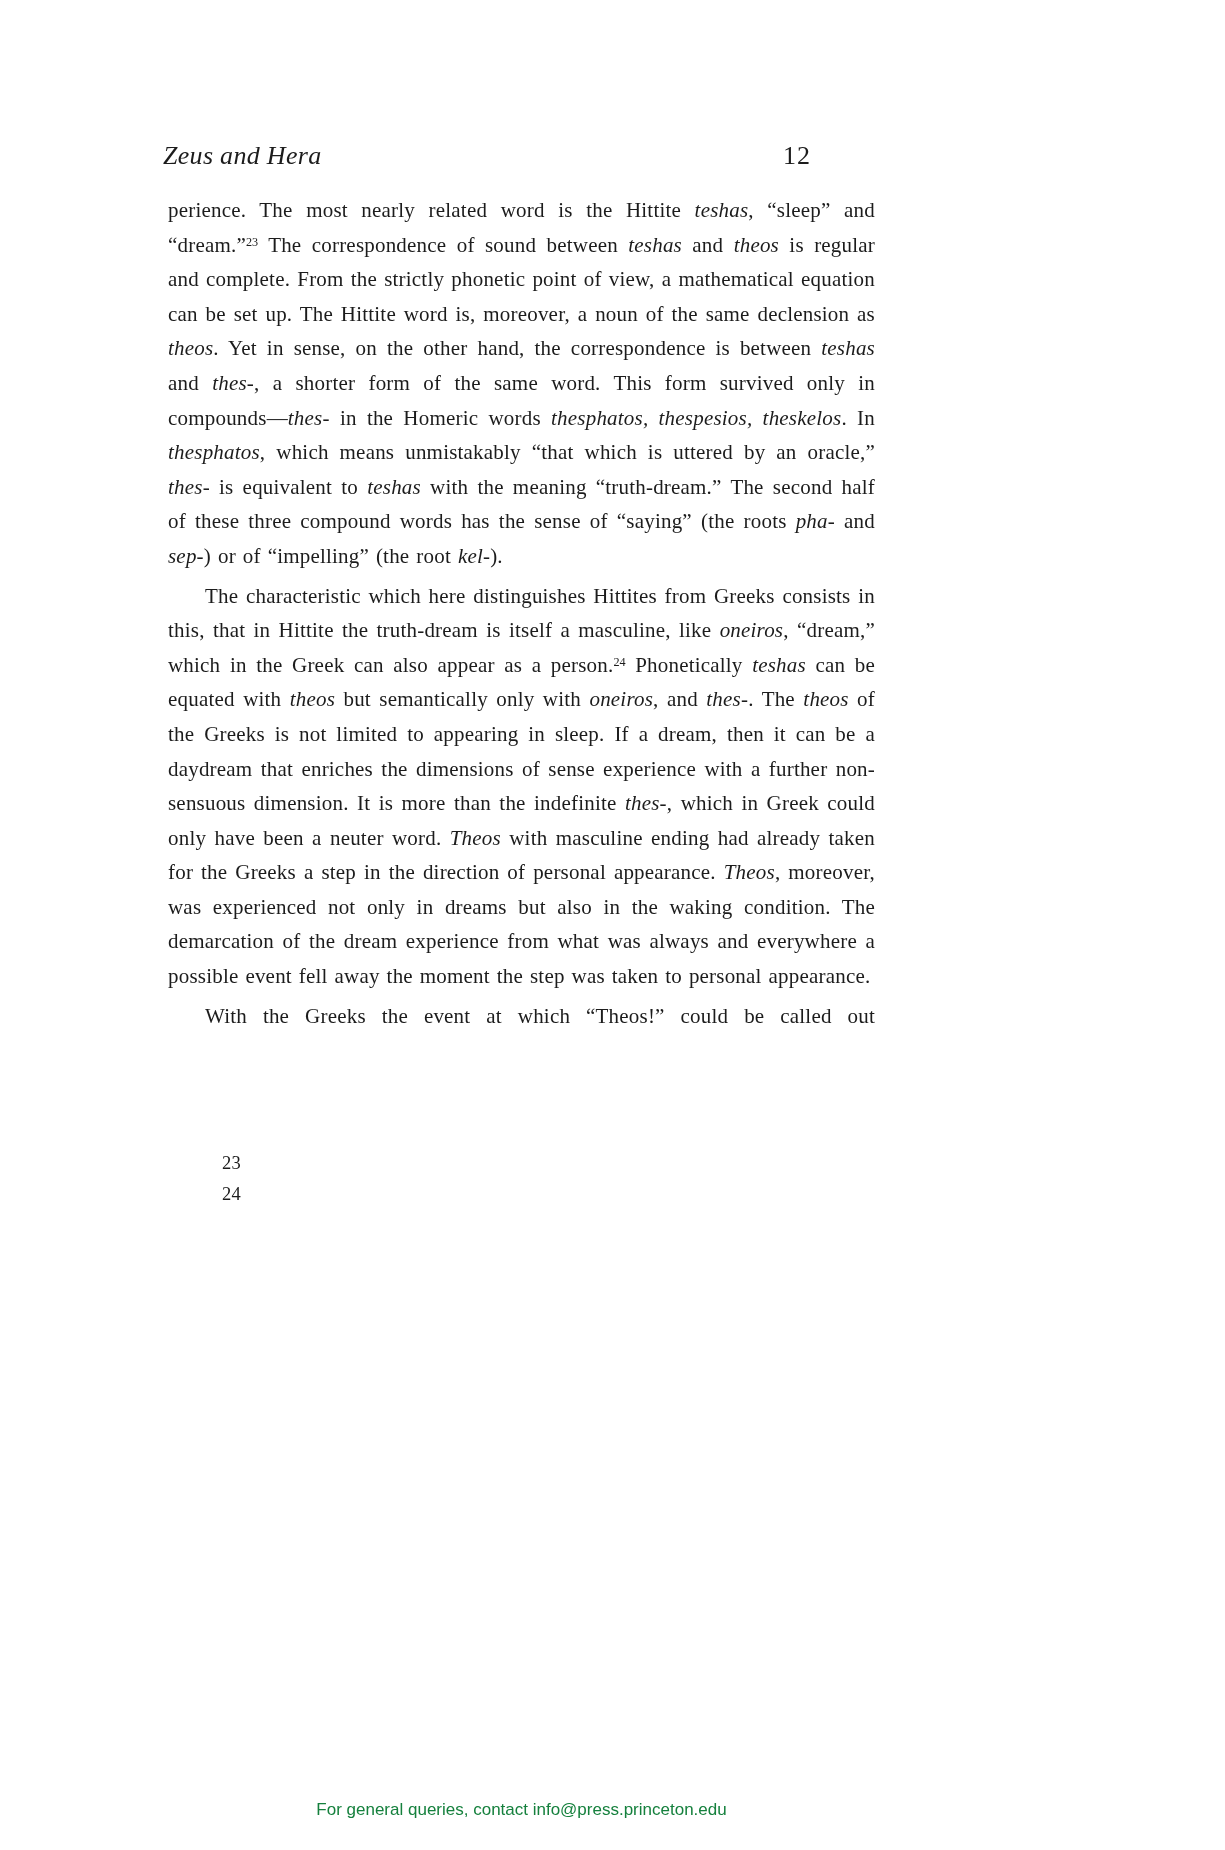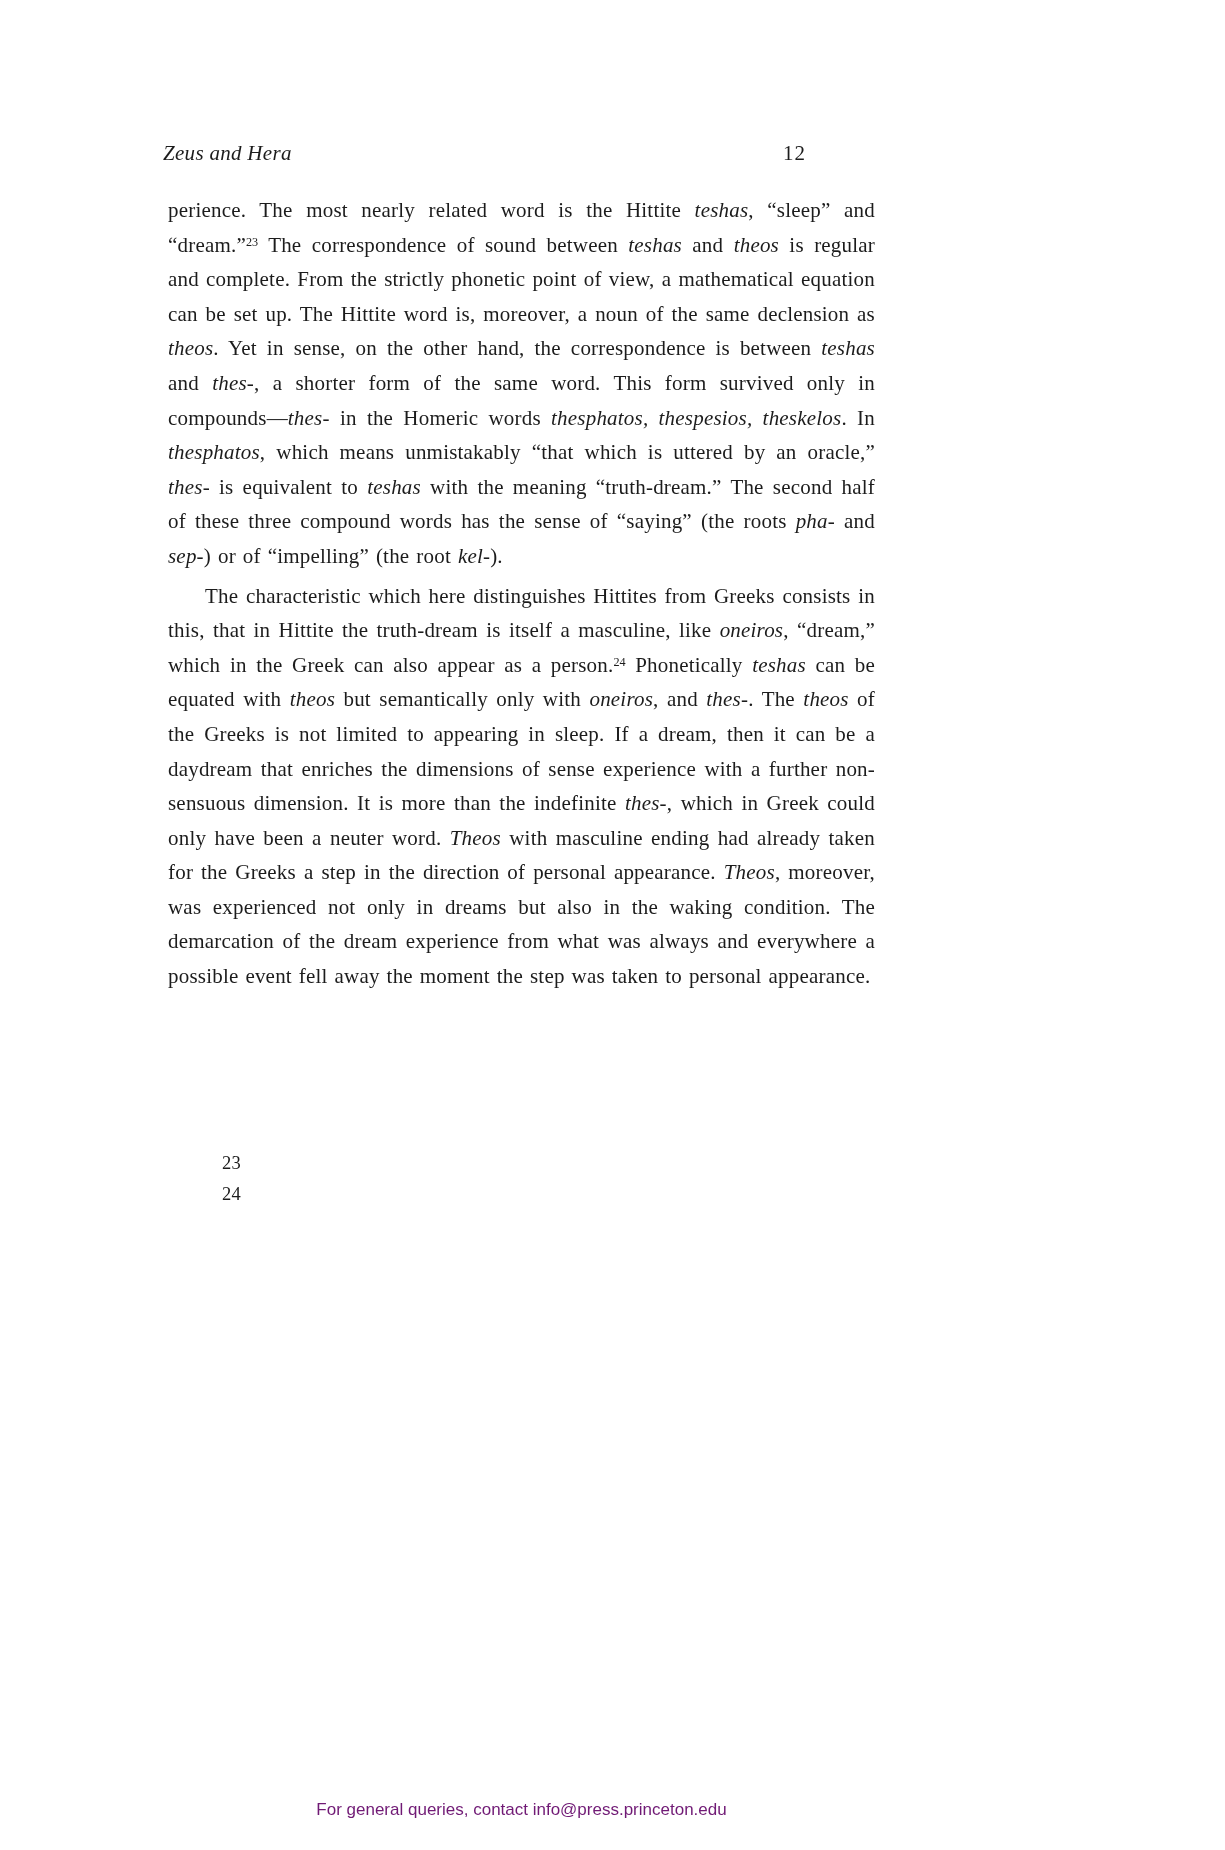--- a/index.html
+++ b/index.html
@@ -20,21 +20,21 @@
     font-family: "Liberation Sans", "DejaVu Sans", sans-serif;
     font-size: 16.5px;
     line-height: 24px;
     color: #101010;
   }
   .running-header {
     position: absolute;
     left: 163px;
     top: 141px;
     width: 717px;
-    font-size: 21px;
+    font-size: 26px;
     color: #1c1c1c;
   }
   .rh-title { font-style: italic; letter-spacing: 0.3px; }
   .rh-page {
     position: absolute;
     left: 620px;
     top: 0;
     letter-spacing: 1px;
   }
   .body-text {
@@ -73,39 +73,40 @@
   .fn-num { width: 48px; flex: none; }
   .fn-text { flex: 1; }
   .page-footer {
     position: absolute;
     left: 163px;
     top: 1800px;
     width: 717px;
     text-align: center;
     font-family: "Liberation Sans", "DejaVu Sans", sans-serif;
     font-size: 17px;
-    color: #701a75;
+    color: #15803d;
   }
 </style>
 </head>
 <body>
 
 <div class="page">
 
   <div class="copyright">
   </div>
 
   <div class="running-header">
     <span class="rh-title">Zeus and Hera</span>
     <span class="rh-page">12</span>
   </div>
 
   <div class="body-text">
     <p class="para"><span>perience. The most nearly related word is the Hittite </span><i>teshas</i><span>, “sleep” and “dream.”</span><sup>23</sup><span> The correspondence of sound between </span><i>teshas</i><span> and </span><i>theos</i><span> is regular and complete. From the strictly phonetic point of view, a mathematical equation can be set up. The Hittite word is, moreover, a noun of the same declension as </span><i>theos</i><span>. Yet in sense, on the other hand, the correspondence is between </span><i>teshas</i><span> and </span><i>thes-</i><span>, a shorter form of the same word. This form survived only in compounds—</span><i>thes-</i><span> in the Homeric words </span><i>thesphatos, thespesios, theskelos</i><span>. In </span><i>thesphatos</i><span>, which means unmistakably “that which is uttered by an oracle,” </span><i>thes-</i><span> is equivalent to </span><i>teshas</i><span> with the meaning “truth-dream.” The second half of these three compound words has the sense of “saying” (the roots </span><i>pha-</i><span> and </span><i>sep-</i><span>) or of “impelling” (the root </span><i>kel-</i><span>).</span></p>
     <p class="para indent"><span>The characteristic which here distinguishes Hittites from Greeks consists in this, that in Hittite the truth-dream is itself a masculine, like </span><i>oneiros</i><span>, “dream,” which in the Greek can also appear as a person.</span><sup>24</sup><span> Phonetically </span><i>teshas</i><span> can be equated with </span><i>theos</i><span> but semantically only with </span><i>oneiros</i><span>, and </span><i>thes-</i><span>. The </span><i>theos</i><span> of the Greeks is not limited to appearing in sleep. If a dream, then it can be a daydream that enriches the dimensions of sense experience with a further non-sensuous dimension. It is more than the indefinite </span><i>thes-</i><span>, which in Greek could only have been a neuter word. </span><i>Theos</i><span> with masculine ending had already taken for the Greeks a step in the direction of personal appearance. </span><i>Theos</i><span>, moreover, was experienced not only in dreams but also in the waking condition. The demarcation of the dream experience from what was always and everywhere a possible event fell away the moment the step was taken to personal appearance.</span></p>
+    <p class="para indent justify-last"><span>With the Greeks the event at which “Theos!” could be called out</span></p>
   </div>
 
   <div class="footnotes">
     <div class="footnote">
       <span class="fn-num">23</span>
     </div>
     <div class="footnote">
       <span class="fn-num">24</span>
     </div>
   </div>

